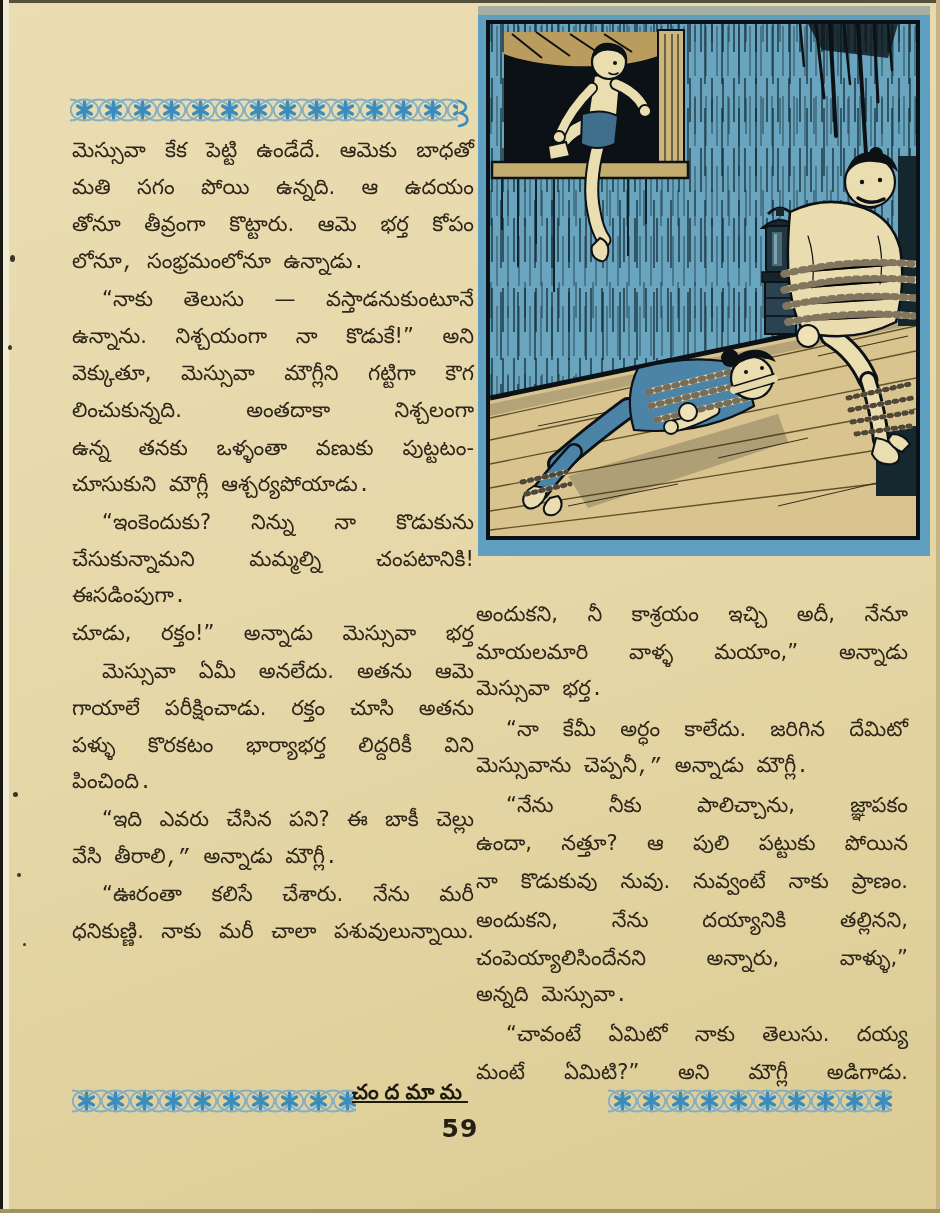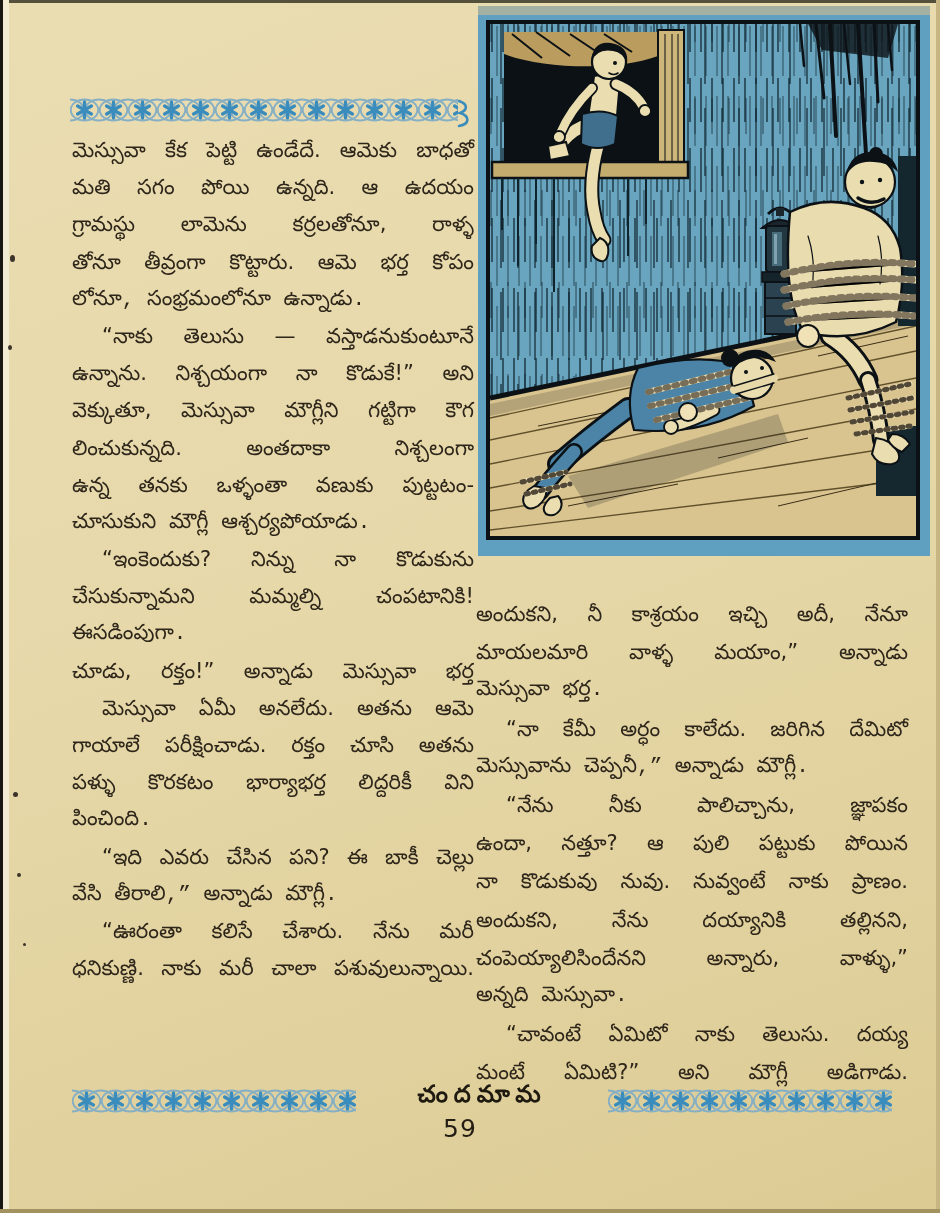--- a/index.html
+++ b/index.html
@@ -31,25 +31,25 @@
   
   .orn{position:absolute;}
   .orn-top{left:70px;top:95px;}
   .orn-foot-l{left:72px;top:1086px;}
   .orn-foot-r{left:608px;top:1086px;}
 
   .illus{position:absolute;left:478px;top:6px;}
 
   .footer-title{
     position:absolute;left:352px;top:1080px;width:260px;
-    font-size:24px;font-weight:bold;letter-spacing:6px;color:#1f1a10;text-align:center;
+    font-size:21px;font-weight:bold;letter-spacing:6px;color:#1f1a10;text-align:left;text-decoration:underline;
   }
   .footer-page{
     position:absolute;left:380px;top:1114px;width:160px;
-    font-size:25px;font-weight:normal;color:#241e14;text-align:center;letter-spacing:1px;
+    font-size:25px;font-weight:bold;color:#241e14;text-align:center;letter-spacing:1px;
   }
 
   .speck{position:absolute;background:#3c332a;border-radius:50%;}
 </style>
 </head>
 <body>
 
 <div class="page">
 
   <svg width="0" height="0" style="position:absolute" aria-hidden="true">
@@ -83,21 +83,20 @@
 
   <svg class="orn orn-top" width="404" height="34">
     <rect x="0" y="2" width="388" height="30" fill="url(#chainpat)"></rect>
     <path d="M389,6 c9,3 9,9 1,12 c10,3 10,11 -1,13" fill="none" stroke="#3a8cbc" stroke-width="2.6" stroke-linecap="round"></path>
   </svg>
 
   <div class="col col-left">
     <div class="para">
       <div class="tline">మెస్సువా కేక పెట్టి ఉండేదే. ఆమెకు బాధతో</div>
       <div class="tline">మతి సగం పోయి ఉన్నది. ఆ ఉదయం</div>
-      <div class="tline">గ్రామస్థు లామెను కర్రలతోనూ, రాళ్ళ</div>
       <div class="tline">తోనూ తీవ్రంగా కొట్టారు. ఆమె భర్త కోపం</div>
       <div class="tline end">లోనూ, సంభ్రమంలోనూ ఉన్నాడు.</div>
     </div>
     <div class="para">
       <div class="tline ind">“నాకు తెలుసు — వస్తాడనుకుంటూనే</div>
       <div class="tline">ఉన్నాను. నిశ్చయంగా నా కొడుకే!” అని</div>
       <div class="tline">వెక్కుతూ, మెస్సువా మౌగ్లీని గట్టిగా కౌగ</div>
       <div class="tline">లించుకున్నది. అంతదాకా నిశ్చలంగా</div>
       <div class="tline">ఉన్న తనకు ఒళ్ళంతా వణుకు పుట్టటం-</div>
       <div class="tline end">చూసుకుని మౌగ్లీ ఆశ్చర్యపోయాడు.</div>

